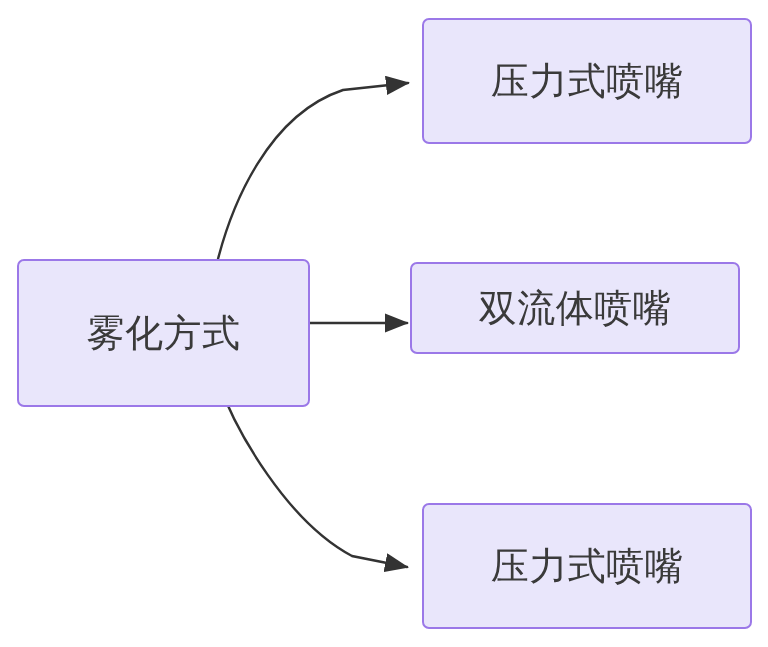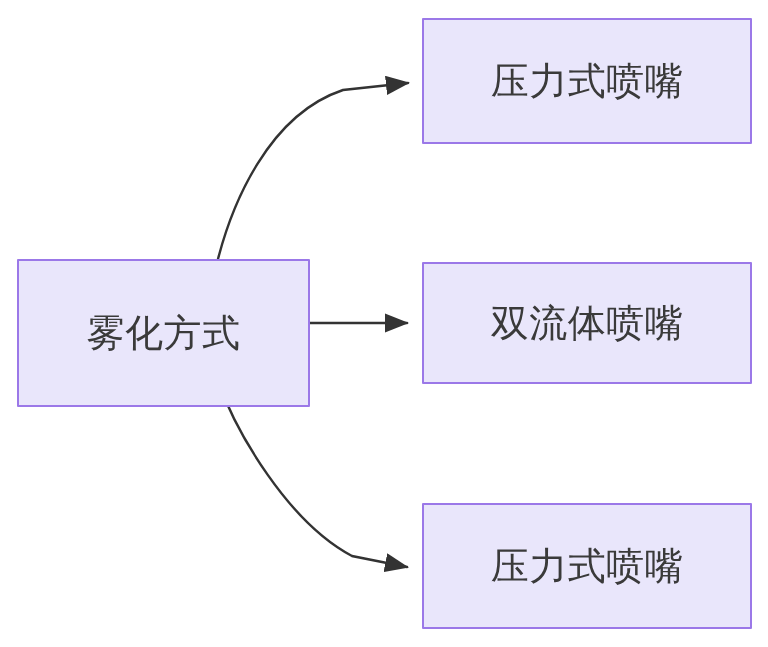--- a/index.html
+++ b/index.html
@@ -24,35 +24,35 @@
     pointer-events: none;
   }
   .node {
     position: absolute;
     box-sizing: border-box;
     background: #e9e6fb;
     border: 2px solid #9b78e8;
     display: flex;
     align-items: center;
     justify-content: center;
-    border-radius: 1px;
+    border-radius: 7px;
   }
   .node-label {
     color: #3a3a3a;
     font-size: 38px;
     line-height: 1;
     letter-spacing: 0.5px;
     font-family: "DejaVu Sans", "Liberation Sans", sans-serif;
     white-space: nowrap;
     user-select: none;
   }
   
   #node-root   { left: 17px;  top: 259px; width: 293px; height: 148px; }
   #node-n1     { left: 422px; top: 18px;  width: 330px; height: 126px; }
-  #node-n2     { left: 422px; top: 262px; width: 330px; height: 122px; }
+  #node-n2     { left: 410px; top: 262px; width: 330px; height: 92px; }
   #node-n3     { left: 422px; top: 503px; width: 330px; height: 126px; }
 </style>
 </head>
 <body>
 
 <div id="canvas">
 
   <svg class="edge-layer" viewBox="0 0 768 647">
     <defs>
       <marker id="arrowhead" markerWidth="10" markerHeight="8" refX="9.2" refY="4" orient="auto" markerUnits="strokeWidth">

